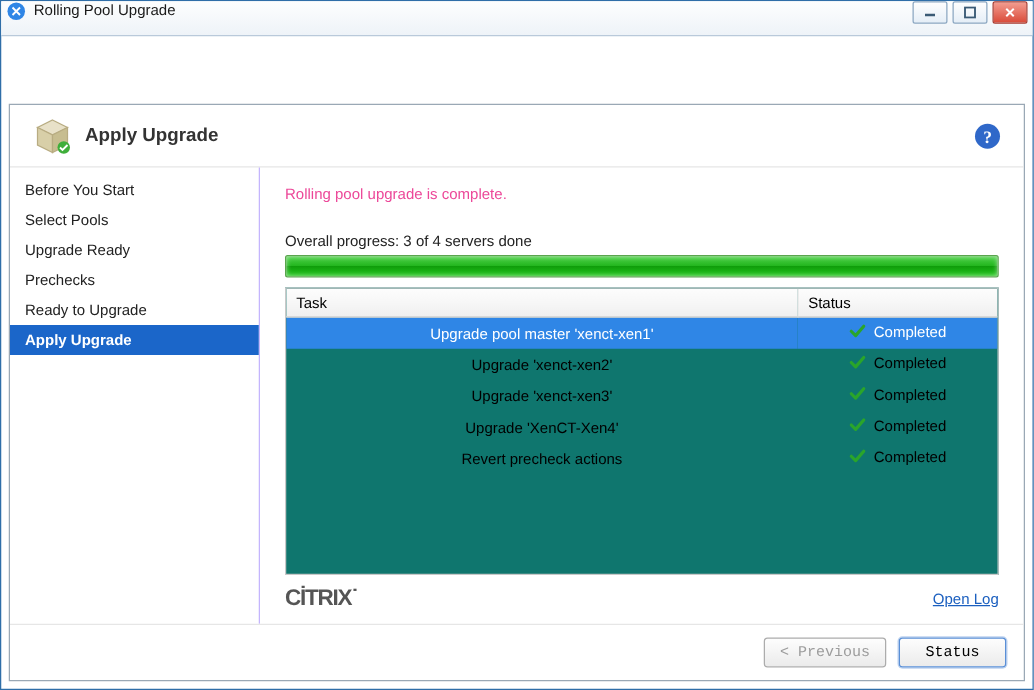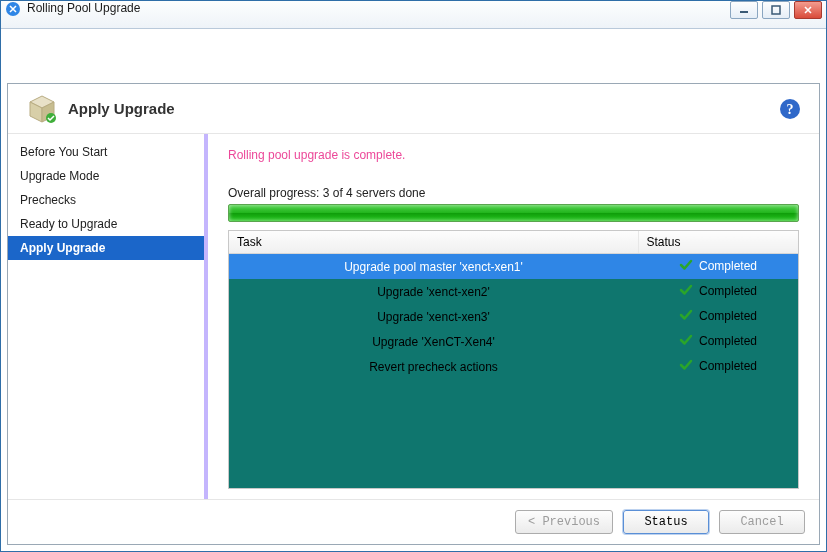--- a/index.html
+++ b/index.html
@@ -12,21 +12,21 @@
   .win-btn { width: 28px; height: 18px; border: 1px solid #8aa6c1; border-radius: 2px; background: linear-gradient(#fefefe,#e5eef7); display:flex; align-items:center; justify-content:center; cursor:pointer;}
   .win-btn.close { background: linear-gradient(#f39c8f,#d94b3a); border-color:#a83a2f; }
   .win-btn svg { display:block; }
   .body-area { position:absolute; top:28px; left:0; right:0; bottom:0; padding: 6px; margin-top: 48px; }
   .inner { width:100%; height:100%; border:1px solid #9aa8b5; background:#fff; display:flex; flex-direction:column; }
   .header-band { height:50px; display:flex; align-items:center; padding: 0 18px; border-bottom:1px solid #e6e6e6; }
   .header-band .cube-icon { width:32px; height:32px; margin-right:10px; }
   .header-title { font-size:15px; font-weight:bold; color:#333; }
   .help-icon { margin-left:auto; width:22px; height:22px; cursor:pointer; }
   .content { flex:1; display:flex; min-height:0; }
-  .sidebar { width:200px; border-right:4px solid #c4b5fd; padding-top:6px; }
+  .sidebar { width:200px; border-right:1px solid #c4b5fd; padding-top:6px; }
   .sidebar-item { padding: 5px 12px; font-size:12px; cursor:pointer; color:#222; }
   .sidebar-item.active { background:#1b66c9; color:#fff; font-weight:bold; }
   .main { flex:1; padding: 14px 20px 10px 20px; display:flex; flex-direction:column; min-height:0;}
   .status-text { font-size:12px; color:#ec4899; margin-bottom:24px; }
   .overall-label { font-size:12px; color:#222; margin-bottom:4px; }
   .progress-bar { height:18px; border:1px solid #5aa54e; border-radius:2px; background: linear-gradient(#4fd24a, #22b51d 49%, #0f9c0a 50%, #25c71f); box-shadow: inset 0 0 4px rgba(255,255,255,0.6); margin-bottom:8px;}
   .table-wrap { border:1px solid #c8c8c8; flex:1; min-height:0; overflow:auto; background:#0f766e;}
   table { width:100%; border-collapse:collapse; table-layout:fixed; }
   thead th { text-align:left; font-weight:normal; font-size:12px; padding:4px 8px; background: linear-gradient(#fdfdfd,#f0f0f0); border-bottom:1px solid #d6d6d6; border-right:1px solid #e7e7e7;}
   thead th:last-child{border-right:none;}
@@ -93,21 +93,22 @@
           <svg width="22" height="22" viewBox="0 0 22 22">
               <circle cx="11" cy="11" r="10" fill="#2f68c9"></circle>
               <text x="11" y="16" text-anchor="middle" font-size="14" font-weight="bold" fill="#fff" font-family="Georgia">?</text>
             </svg>
         </span>
       </div>
 
       <div class="content">
         <div class="sidebar" id="sidebar">
             <div class="sidebar-item">Before You Start</div>
-            <div class="sidebar-item">Upgrade Mode</div>
+            <div class="sidebar-item">Select Pools</div>
+            <div class="sidebar-item">Upgrade Ready</div>
             <div class="sidebar-item">Prechecks</div>
             <div class="sidebar-item">Ready to Upgrade</div>
             <div class="sidebar-item active">Apply Upgrade</div>
           </div>
 
         <div class="main">
           <div class="status-text">Rolling pool upgrade is complete.</div>
           <div class="overall-label">Overall progress: 3 of 4 servers done</div>
           <div class="progress-bar"></div>
 
@@ -151,24 +152,27 @@
                   <tr>
                     <td>Revert precheck actions</td>
                     <td><span class="check-icon"><svg width="14" height="14" viewBox="0 0 14 14">
                           <path d="M2 7 L5.5 10.5 L12 3" stroke="#2aa52a" stroke-width="2.5" fill="none" stroke-linecap="round" stroke-linejoin="round"></path>
                         </svg></span><span class="status-text-cell">Completed</span></td>
                   </tr>
                 </tbody>
             </table>
           </div>
 
+          <div class="footer-row">
+            <span class="brand">CİTRIX<span class="dot">˙</span></span>
+            <span class="open-log">Open Log</span>
+          </div>
         </div>
       </div>
 
       <div class="button-bar">
         <button class="btn" disabled="">&lt; Previous</button>
         <button class="btn primary">Status</button>
-        <button class="btn" disabled="">Cancel</button>
       </div>
 
     </div>
   </div>
 </div>
 
 </body></html>

